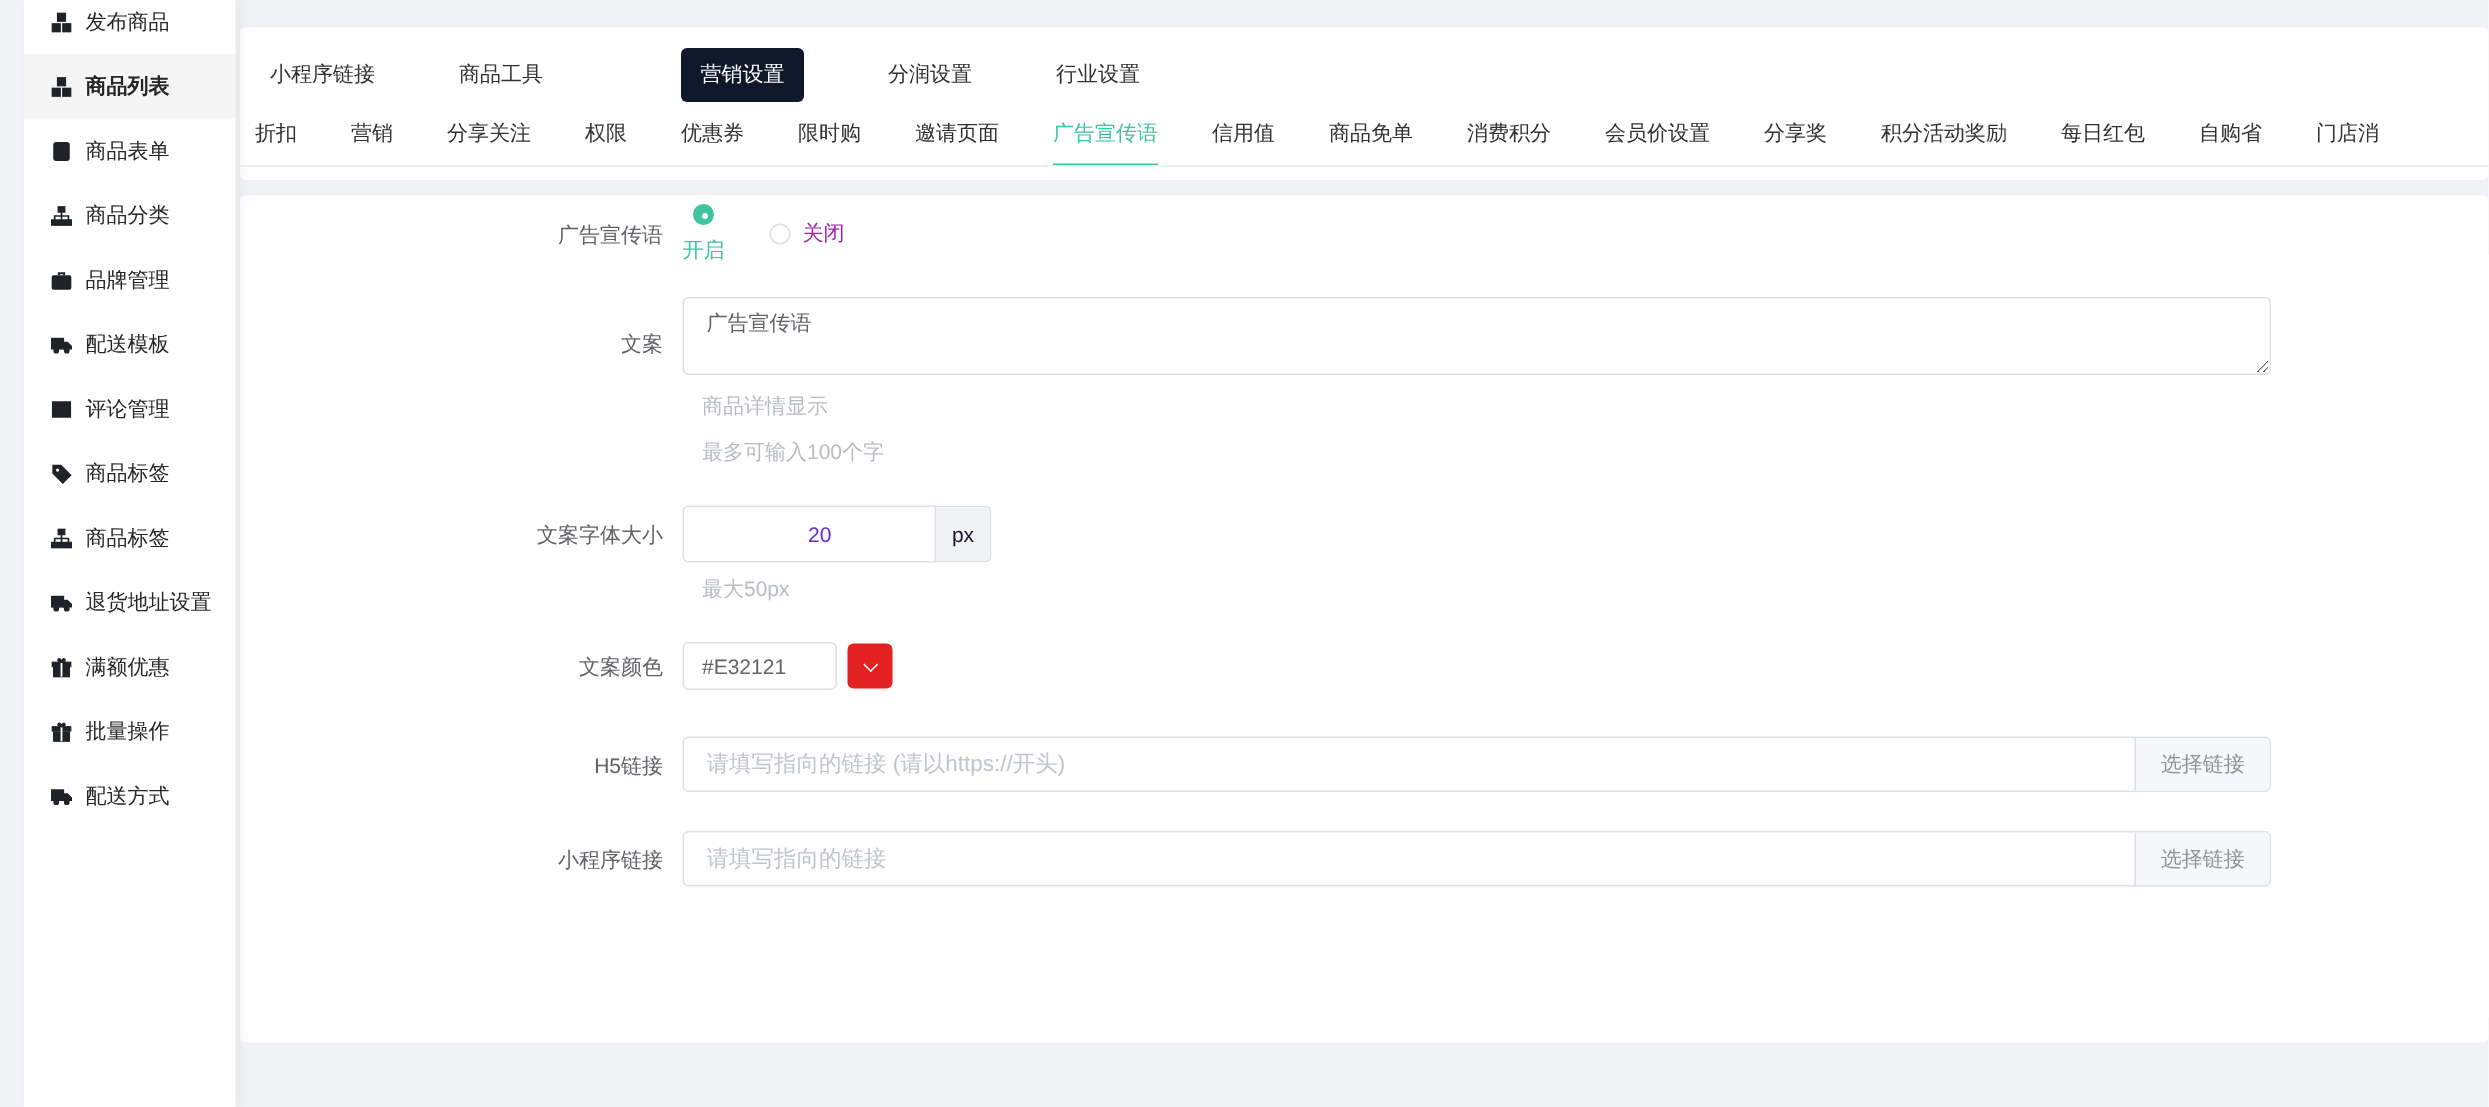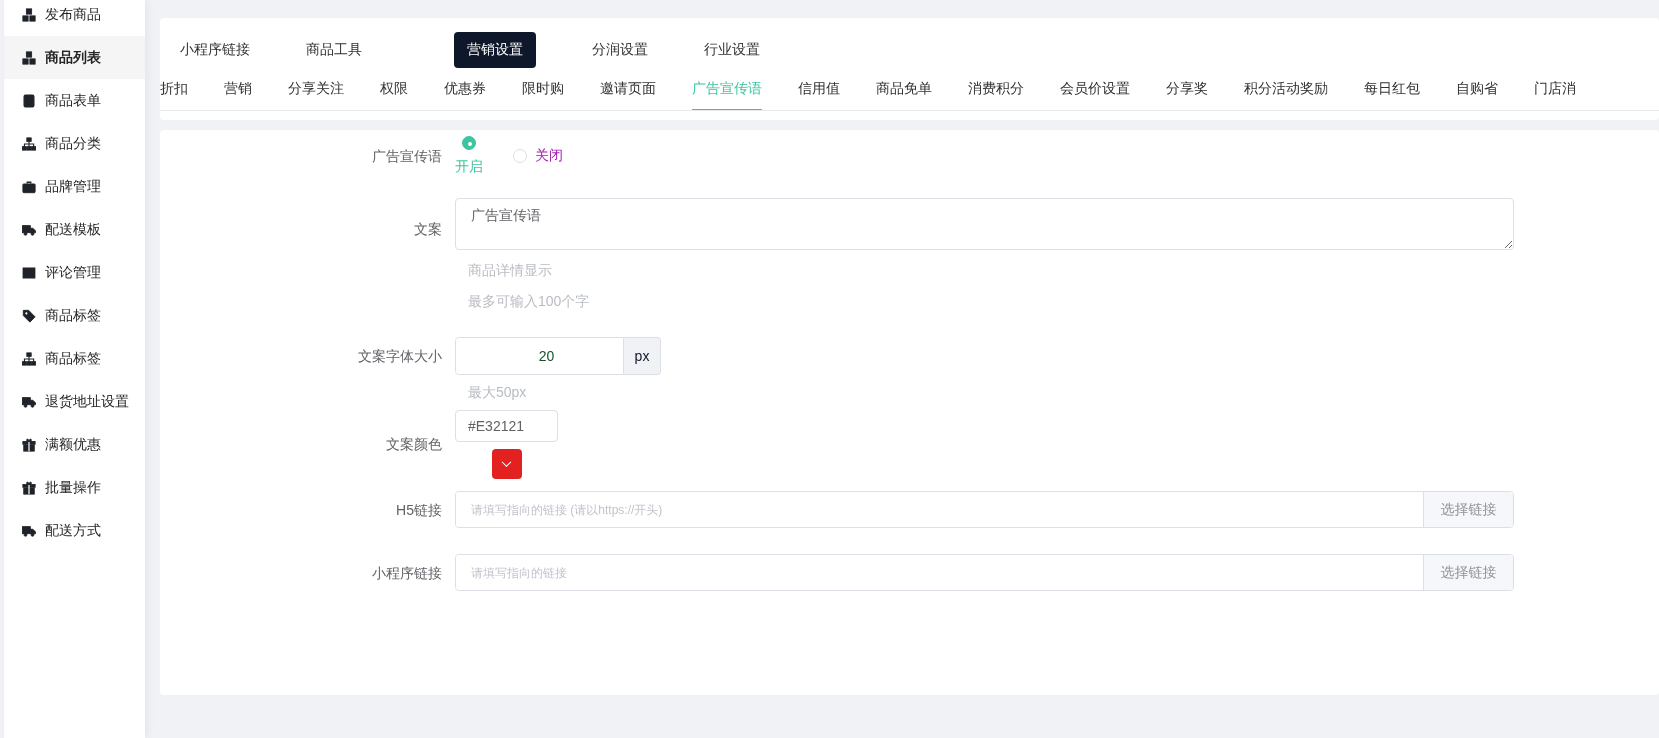--- a/index.html
+++ b/index.html
@@ -6,42 +6,42 @@
   html,body { width:1659px; height:738px; overflow:hidden; }
   body {
     font-family: "Liberation Sans", "DejaVu Sans", sans-serif;
     background:#f0f2f5;
     position:relative;
     font-size:14px;
     color:#303133;
   }
   
   .sidebar {
-    position:absolute; left:4px; top:0; width:141px; height:738px;
+    position:absolute; left:16px; top:0; width:141px; height:738px;
     background:#fff; box-shadow:3px 0 8px rgba(29,35,41,.05); z-index:2;
   }
   .side-list { margin-top:-7px; }
   .side-item {
     height:43px; display:flex; align-items:center; gap:9px;
     padding-left:18px; color:#262626; cursor:pointer; white-space:nowrap;
   }
   .side-item.active { background:#f5f5f6; font-weight:bold; }
   .side-item svg { width:14px; height:14px; flex:0 0 14px; fill:#1f2329; stroke:#1f2329; }
   
   .main { position:absolute; left:160px; top:0; right:0; }
   .card { background:#fff; border-radius:4px; }
   .card-tabs { margin-top:18px; padding-top:12px; }
   .primary-tabs { display:flex; align-items:center; gap:56px; padding-left:20px; height:40px; }
   .p-tab { cursor:pointer; color:#303133; }
   .p-tab.active {
     background:#0f172a; color:#fff; padding:9px 13px; border-radius:4px;margin-left:36px;
   }
   .secondary-wrap { padding-bottom:9px; }
   .secondary-tabs {
-    display:flex; align-items:flex-end; gap:36px; 
+    display:flex; align-items:flex-end; gap:36px; padding-left:10px;
     white-space:nowrap; overflow:hidden; border-bottom:1px solid #e8eaec;
   }
   .s-tab { cursor:pointer; padding:10px 0 11px; color:#303133; border-bottom:2px solid transparent; margin-bottom:-1px; }
   .s-tab.active { color:#3fc4a1; border-bottom-color:#3fc4a1; }
   
   .card-form { margin-top:10px; height:565px; padding-top:16px; }
   .form-row { display:flex; align-items:center; }
   .form-label {
     width:295px; flex:0 0 295px; text-align:right; padding-right:13px;
     color:#606266; line-height:20px;
@@ -67,48 +67,48 @@
   }
   .help-1 { margin-top:12px; }
   .help-2 { margin-top:15px; }
   
   .row-size { margin-top:28px; align-items:center; }
   .num-wrap { display:flex; }
   .num-group {
     display:flex; width:169px; height:38px; border:1px solid #dcdfe6;
     border-radius:4px 0 0 4px; background:#fff; overflow:hidden;
   }
-  .num-value { flex:1; border:none; outline:none; text-align:center; font-size:14px; color:#14532d; font-family:inherit; }
+  .num-value { flex:1; border:none; outline:none; text-align:center; font-size:14px; color:#6d28d9; font-family:inherit; }
   .chev { width:7px; height:7px; border-left:1.4px solid #909399; border-top:1.4px solid #909399; }
   .chev.down { transform:rotate(225deg) translate(1px,1px); }
   .unit-addon {
     width:37px; height:38px; background:#f0f2f5; border:1px solid #dcdfe6; border-left:none;
     border-radius:0 4px 4px 0; display:flex; align-items:center; justify-content:center; color:#0f172a;
   }
   .help-size { margin-top:9px; }
   
   .row-color { margin-top:28px; align-items:center; height:32px; }
-  .color-wrap { display:flex; align-items:center; gap:7px;flex-direction:column; }
+  .color-wrap { display:flex; align-items:center; gap:7px; }
   .color-input {
     width:103px; height:32px; border:1px solid #dcdfe6; border-radius:4px;
     padding:0 12px; font-size:14px; color:#606266; outline:none; font-family:inherit;
   }
   .color-btn {
     width:30px; height:30px; border:none; border-radius:4px; background:#e32121;
     display:flex; align-items:center; justify-content:center; cursor:pointer;
   }
   .color-btn .chev { border-color:#fff; border-width:1.6px; }
   
   .row-h5 { margin-top:31px; align-items:center; }
   .row-mini { margin-top:26px; align-items:center; }
   .link-group {
     display:flex; width:1059px; height:37px; border:1px solid #dcdfe6; border-radius:4px;
     background:#fff; overflow:hidden;
   }
-  .link-input { flex:1; border:none; outline:none; padding:0 15px; font-size:12px; color:#0f766e; font-family:inherit; }
+  .link-input { flex:1; border:none; outline:none; padding:0 15px; font-size:15px; color:#0f766e; font-family:inherit; }
   .link-input::placeholder { color:#c0c4cc; }
   .link-append {
     width:90px; background:#f5f7fa; border-left:1px solid #dcdfe6; color:#909399;
     display:flex; align-items:center; justify-content:center; cursor:pointer;
   }
 </style>
 </head>
 <body>
 
 <div class="sidebar">

